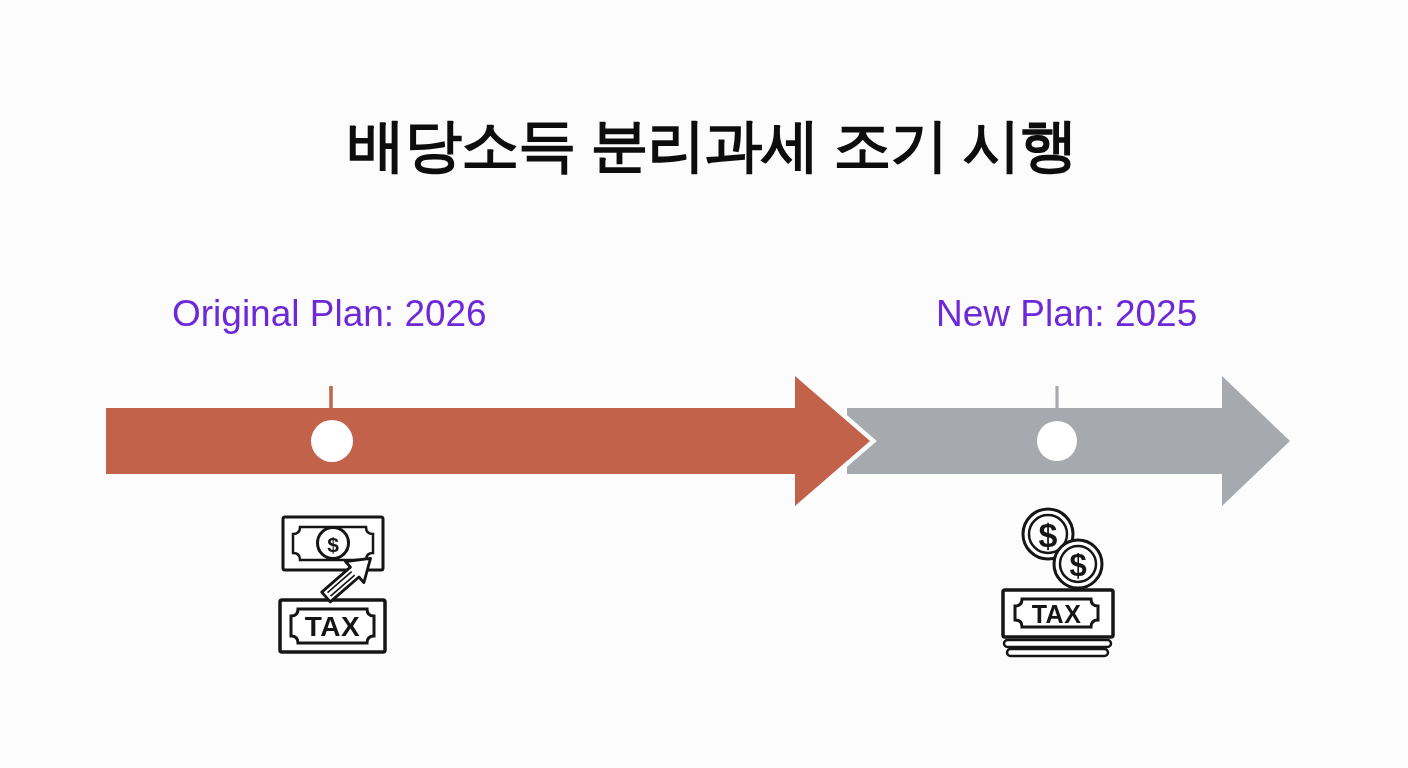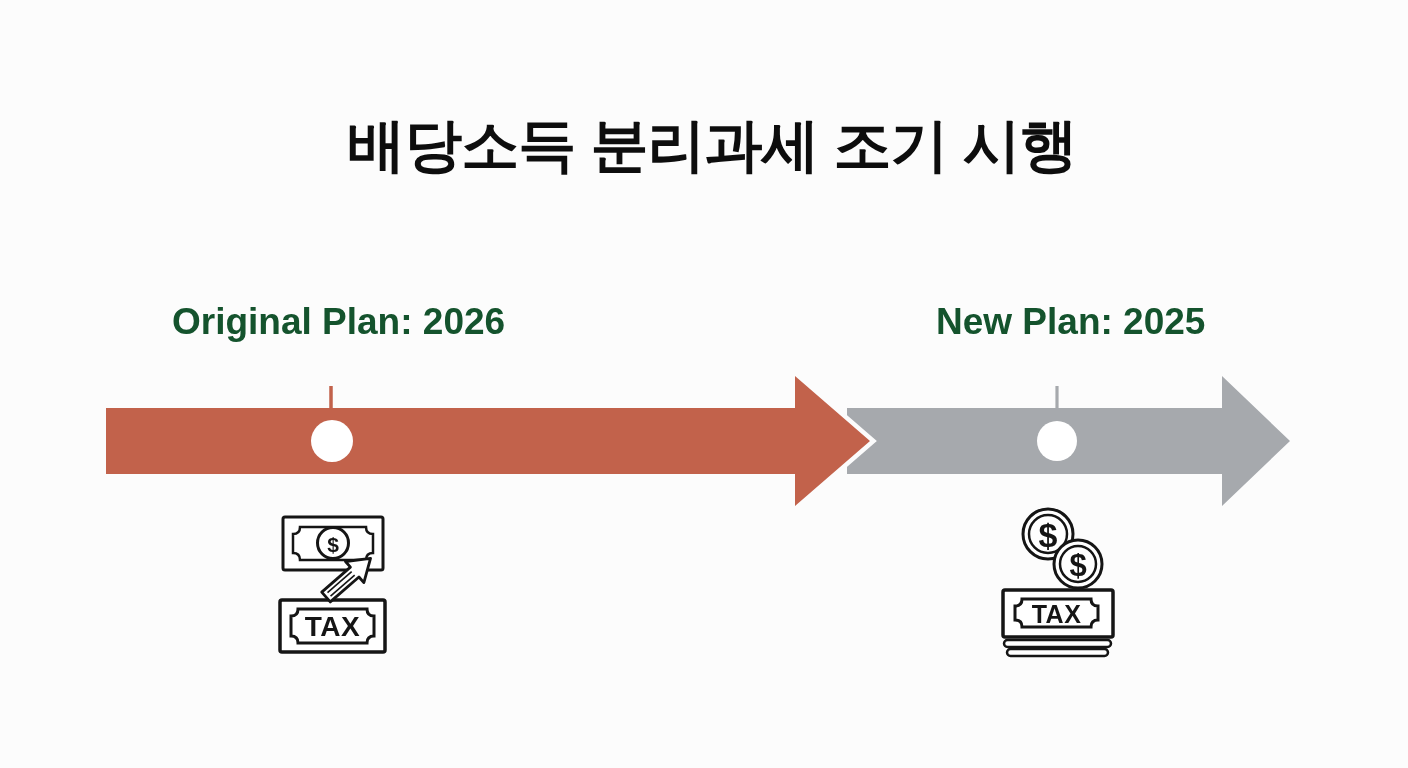--- a/index.html
+++ b/index.html
@@ -25,25 +25,25 @@
     margin: 0;
     text-align: center;
     font-size: 58px;
     line-height: 1.15;
     font-weight: 900;
     color: #0d0d0d;
     letter-spacing: -1px;
   }
   .plan-label {
     position: absolute;
-    top: 300px;
+    top: 292px;
     font-size: 37px;
     line-height: 1.2;
-    font-weight: 700;
-    color: #14532d;
+    font-weight: 400;
+    color: #6d28d9;
     white-space: nowrap;
   }
   .plan-label.original { left: 172px; }
   .plan-label.new { left: 936px; text-align: right; }
   svg.diagram {
     position: absolute;
     left: 0;
     top: 0;
     width: 1408px;
     height: 768px;

